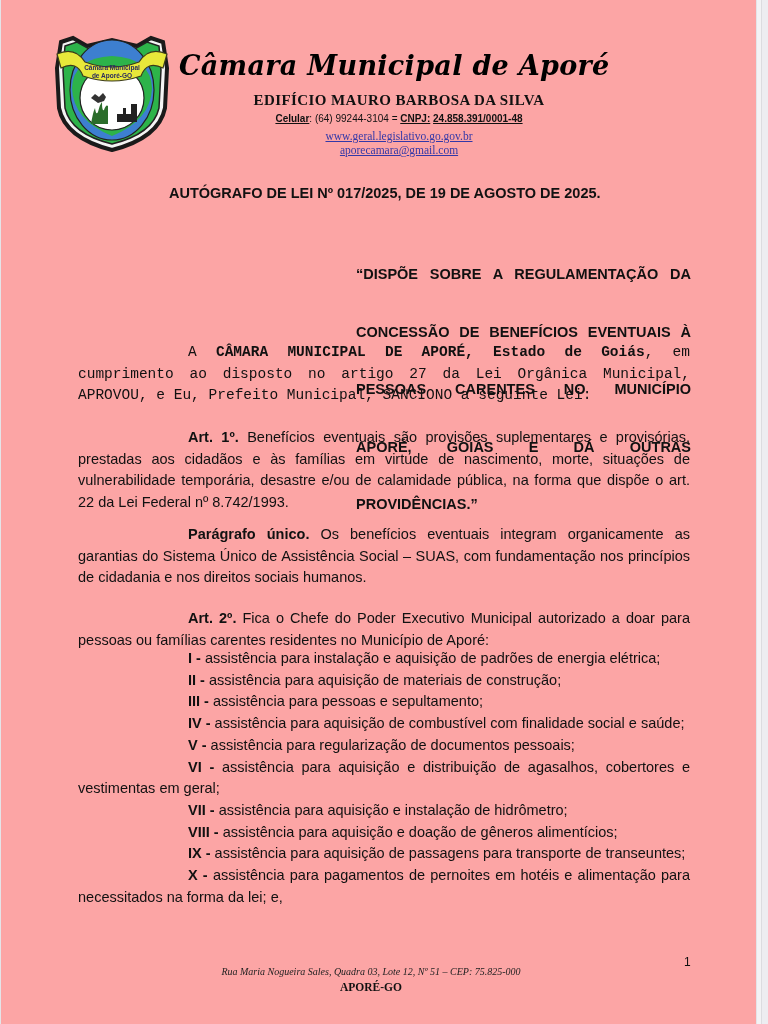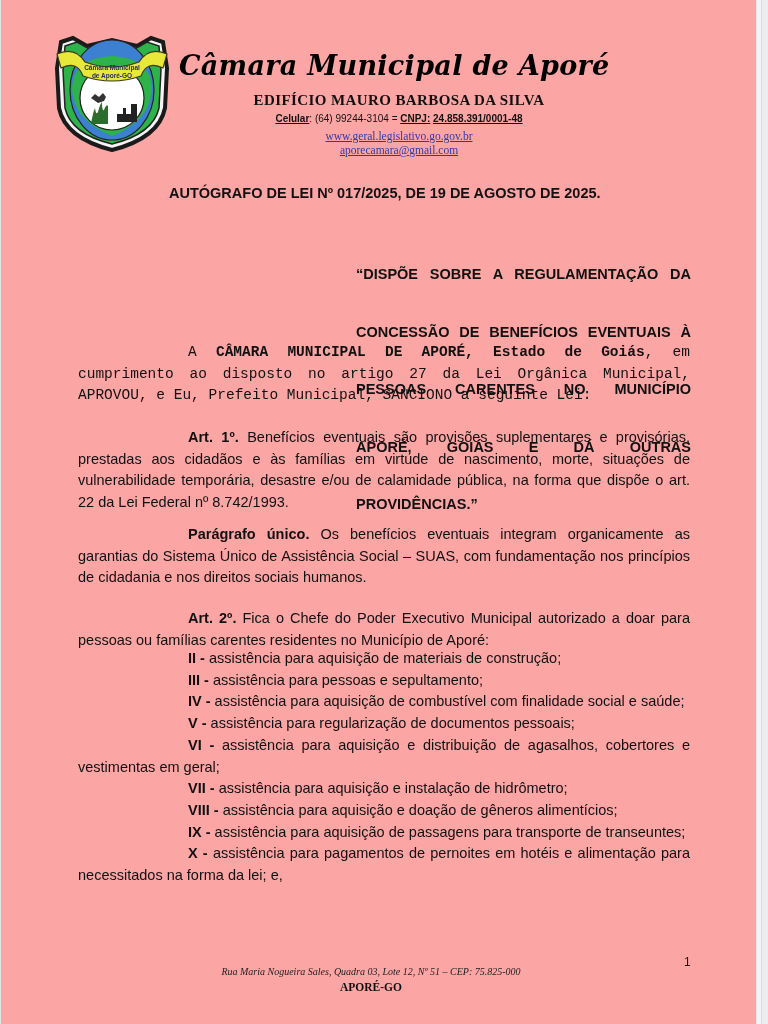--- a/index.html
+++ b/index.html
@@ -145,20 +145,21 @@
 
   <div class="para" style="top:524px;">
     <span class="ind"></span><b>Parágrafo único.</b> <span>Os benefícios eventuais integram organicamente as garantias do Sistema Único de Assistência Social – SUAS, com fundamentação nos princípios de cidadania e nos direitos sociais humanos.</span>
   </div>
 
   <div class="para" style="top:608px;">
     <span class="ind"></span><b>Art. 2º.</b> <span>Fica o Chefe do Poder Executivo Municipal autorizado a doar para pessoas ou famílias carentes residentes no Município de Aporé:</span>
   </div>
 
   <div class="items">
+    <div class="item single"><b>I -</b> <span>assistência para instalação e aquisição de padrões de energia elétrica;</span></div>
     <div class="item single"><b>II -</b> <span>assistência para aquisição de materiais de construção;</span></div>
     <div class="item single"><b>III -</b> <span>assistência para pessoas e sepultamento;</span></div>
     <div class="item"><b>IV -</b> <span>assistência para aquisição de combustível com finalidade social e saúde;</span></div>
     <div class="item single"><b>V -</b> <span>assistência para regularização de documentos pessoais;</span></div>
     <div class="item"><b>VI -</b> <span>assistência para aquisição e distribuição de agasalhos, cobertores e vestimentas em geral;</span></div>
     <div class="item single"><b>VII -</b> <span>assistência para aquisição e instalação de hidrômetro;</span></div>
     <div class="item single"><b>VIII -</b> <span>assistência para aquisição e doação de gêneros alimentícios;</span></div>
     <div class="item"><b>IX -</b> <span>assistência para aquisição de passagens para transporte de transeuntes;</span></div>
     <div class="item"><b>X -</b> <span>assistência para pagamentos de pernoites em hotéis e alimentação para necessitados na forma da lei; e,</span></div>
   </div>

